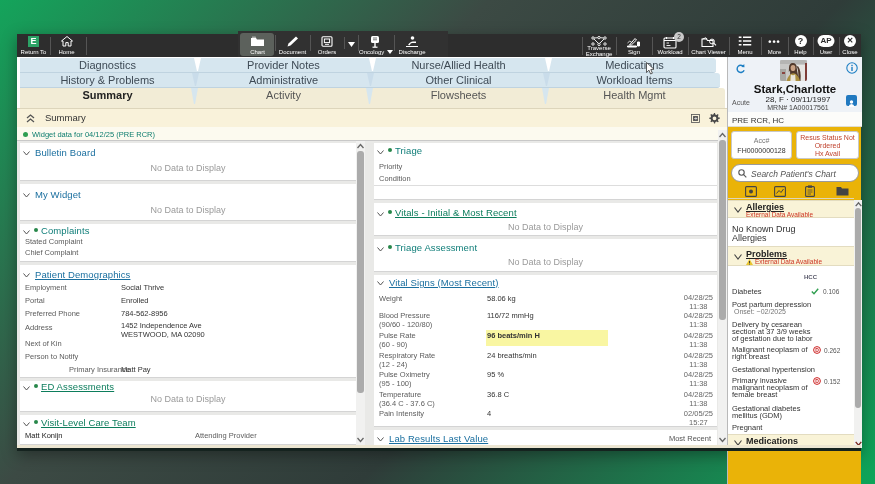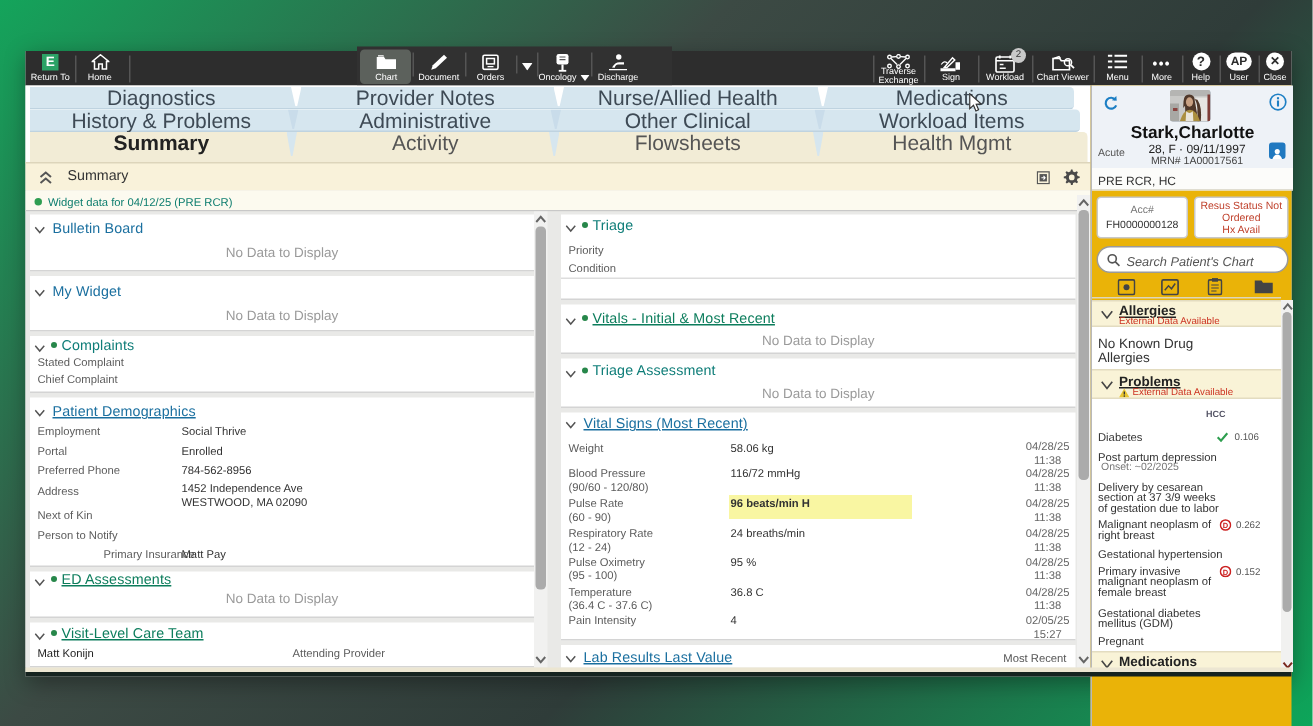--- a/index.html
+++ b/index.html
@@ -17,21 +17,21 @@
   
   #tbar { position:absolute; left:0; top:0; width:844px; height:23px; background:#2d2d2d; }
   #tbarc { position:absolute; left:221px; top:-3px; width:210px; height:26px; background:#313131; }
   .tbtn { position:absolute; text-align:center; color:#fff; }
   .tlab { position:absolute; width:100%; bottom:2px; font-size:6px; color:#fff; text-align:center; white-space:nowrap; }
   .tsep { position:absolute; top:3px; width:1px; height:18px; background:#555; }
   .ticon { position:absolute; left:50%; transform:translateX(-50%); top:2px; }
   #chartbtn { position:absolute; left:2px; top:2px; width:34px; height:23px; background:#5c615c; border-radius:3px; }
   
   .trow { position:absolute; left:3px; width:702px; height:15px; }
-  .tab { position:absolute; top:0; height:15px; font-size:14px; color:#3e4a55; text-align:center; line-height:15px; white-space:nowrap; }
+  .tab { position:absolute; top:0; height:15px; font-size:11px; color:#3e4a55; text-align:center; line-height:15px; white-space:nowrap; }
   .notch { position:absolute; top:0; width:7px; height:13px; clip-path:polygon(0 0, 100% 0, 58% 100%, 42% 100%); }
   
   #sumbar { position:absolute; left:0; top:74px; width:710px; height:19px; background:#f9f2da; border-top:1px solid #ddd5bb; }
   #wbar { position:absolute; left:0; top:93px; width:710px; height:14px; background:#fcfaef; border-bottom:1px solid #c8c8c8; }
   
   #content { position:absolute; left:0; top:107px; width:710px; height:304px; background:#e9e9e7; }
   .panel { position:absolute; background:#fff; border-bottom:1px solid #d4d4d4; }
   .whead { font-size:9.5px; font-weight:normal; letter-spacing:0.1px; }
   .c-blue { color:#1a6f9f; }
   .c-teal { color:#0e7d78; }

